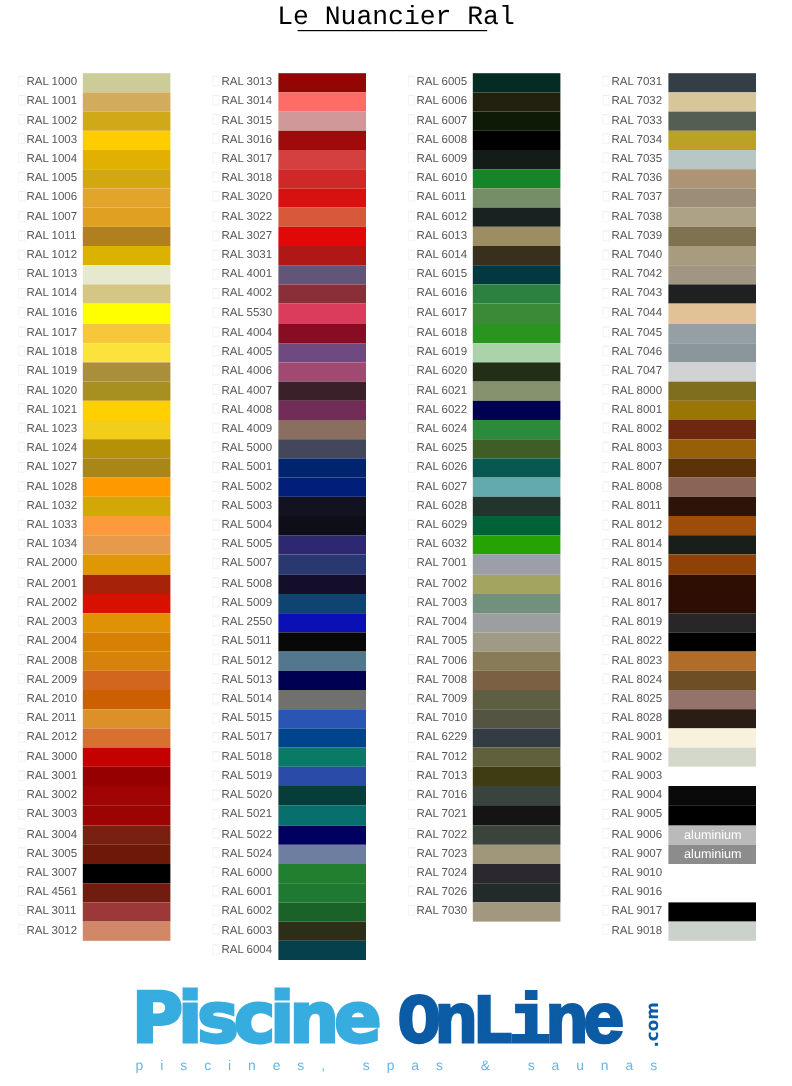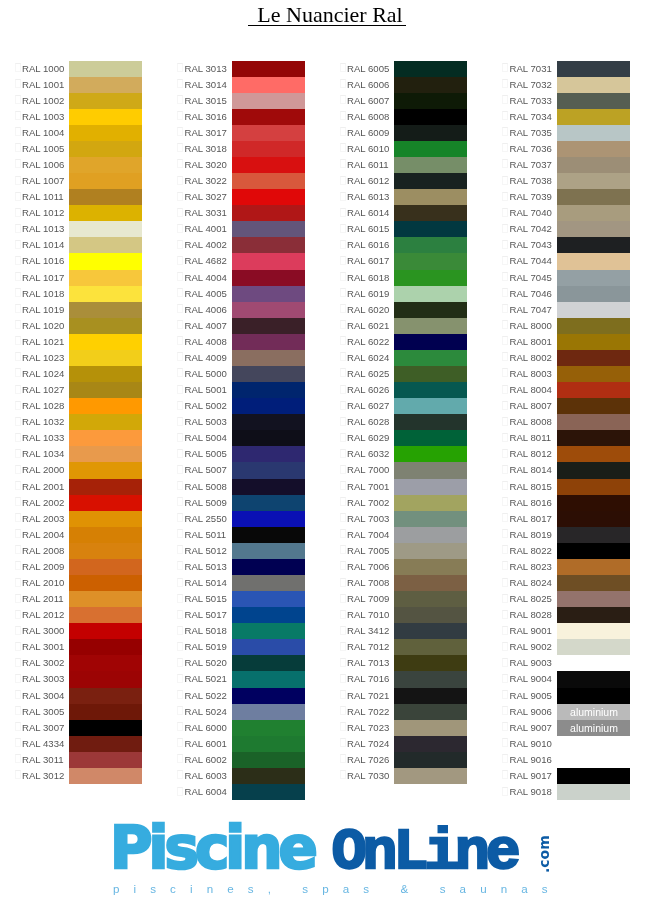--- a/index.html
+++ b/index.html
@@ -1,21 +1,21 @@
 <!DOCTYPE html>
 <html><head>
 <meta charset="utf-8">
 <title>Le Nuancier Ral</title>
 <style>
 html,body{margin:0;padding:0;}
 body{width:660px;height:905px;background:#ffffff;font-family:"Liberation Sans",sans-serif;overflow:hidden;position:relative;}
 .page{position:absolute;left:0;top:0;width:660px;height:905px;background:#fff;}
 
 .title{position:absolute;left:0;top:0;width:660px;height:32px;}
-.title-text{position:absolute;left:0;top:4px;width:660px;text-align:center;font-size:22px;line-height:22px;color:#000000;font-family:Liberation Serif, serif;}
+.title-text{position:absolute;left:0;top:4px;width:660px;text-align:center;font-size:22px;line-height:22px;color:#000000;font-family:Liberation Mono, monospace;}
 .title-rule{position:absolute;left:248px;top:24.8px;width:158px;height:1.6px;background:#000000;}
 
 .cols{position:absolute;left:0;top:0;width:660px;}
 .col{position:absolute;top:60.5px;width:162.5px;}
 .row{position:relative;height:16.087px;}
 .mark{position:absolute;left:14.5px;top:2.5px;width:6px;height:9px;border:1px solid #f6f6f6;border-top-color:#efefef;box-sizing:border-box;}
 .lbl{position:absolute;left:22px;top:0;height:16.087px;line-height:16.3px;font-size:9.6px;color:#565656;white-space:nowrap;font-family:"Liberation Sans",sans-serif;}
 .sw{position:absolute;left:69px;top:0;width:73px;height:16.087px;}
 .swtxt{position:absolute;left:69px;top:0;width:73px;height:16.087px;line-height:16.6px;text-align:center;font-size:10.5px;text-indent:2px;color:#ffffff;font-family:"Liberation Sans",sans-serif;}
 
@@ -285,21 +285,21 @@
 
     </div>
         <div class="row">
       <span class="mark"></span>
       <span class="lbl">RAL 3007</span>
       <span class="sw" style="background: rgb(0, 0, 0);"></span>
 
     </div>
         <div class="row">
       <span class="mark"></span>
-      <span class="lbl">RAL 4334</span>
+      <span class="lbl">RAL 4561</span>
       <span class="sw" style="background: rgb(112, 28, 16);"></span>
 
     </div>
         <div class="row">
       <span class="mark"></span>
       <span class="lbl">RAL 3011</span>
       <span class="sw" style="background: rgb(156, 56, 56);"></span>
 
     </div>
         <div class="row">
@@ -377,21 +377,21 @@
 
     </div>
         <div class="row">
       <span class="mark"></span>
       <span class="lbl">RAL 4002</span>
       <span class="sw" style="background: rgb(138, 46, 56);"></span>
 
     </div>
         <div class="row">
       <span class="mark"></span>
-      <span class="lbl">RAL 4682</span>
+      <span class="lbl">RAL 5530</span>
       <span class="sw" style="background: rgb(220, 60, 92);"></span>
 
     </div>
         <div class="row">
       <span class="mark"></span>
       <span class="lbl">RAL 4004</span>
       <span class="sw" style="background: rgb(138, 12, 36);"></span>
 
     </div>
         <div class="row">
@@ -733,26 +733,20 @@
 
     </div>
         <div class="row">
       <span class="mark"></span>
       <span class="lbl">RAL 6032</span>
       <span class="sw" style="background: rgb(38, 162, 2);"></span>
 
     </div>
         <div class="row">
       <span class="mark"></span>
-      <span class="lbl">RAL 7000</span>
-      <span class="sw" style="background: rgb(126, 130, 114);"></span>
-
-    </div>
-        <div class="row">
-      <span class="mark"></span>
       <span class="lbl">RAL 7001</span>
       <span class="sw" style="background: rgb(156, 158, 168);"></span>
 
     </div>
         <div class="row">
       <span class="mark"></span>
       <span class="lbl">RAL 7002</span>
       <span class="sw" style="background: rgb(162, 164, 96);"></span>
 
     </div>
@@ -793,21 +787,21 @@
 
     </div>
         <div class="row">
       <span class="mark"></span>
       <span class="lbl">RAL 7010</span>
       <span class="sw" style="background: rgb(84, 84, 66);"></span>
 
     </div>
         <div class="row">
       <span class="mark"></span>
-      <span class="lbl">RAL 3412</span>
+      <span class="lbl">RAL 6229</span>
       <span class="sw" style="background: rgb(50, 60, 66);"></span>
 
     </div>
         <div class="row">
       <span class="mark"></span>
       <span class="lbl">RAL 7012</span>
       <span class="sw" style="background: rgb(96, 97, 60);"></span>
 
     </div>
         <div class="row">
@@ -971,26 +965,20 @@
         <div class="row">
       <span class="mark"></span>
       <span class="lbl">RAL 8002</span>
       <span class="sw" style="background: rgb(110, 40, 16);"></span>
 
     </div>
         <div class="row">
       <span class="mark"></span>
       <span class="lbl">RAL 8003</span>
       <span class="sw" style="background: rgb(150, 96, 8);"></span>
-
-    </div>
-        <div class="row">
-      <span class="mark"></span>
-      <span class="lbl">RAL 8004</span>
-      <span class="sw" style="background: rgb(176, 46, 18);"></span>
 
     </div>
         <div class="row">
       <span class="mark"></span>
       <span class="lbl">RAL 8007</span>
       <span class="sw" style="background: rgb(92, 50, 8);"></span>
 
     </div>
         <div class="row">
       <span class="mark"></span>

